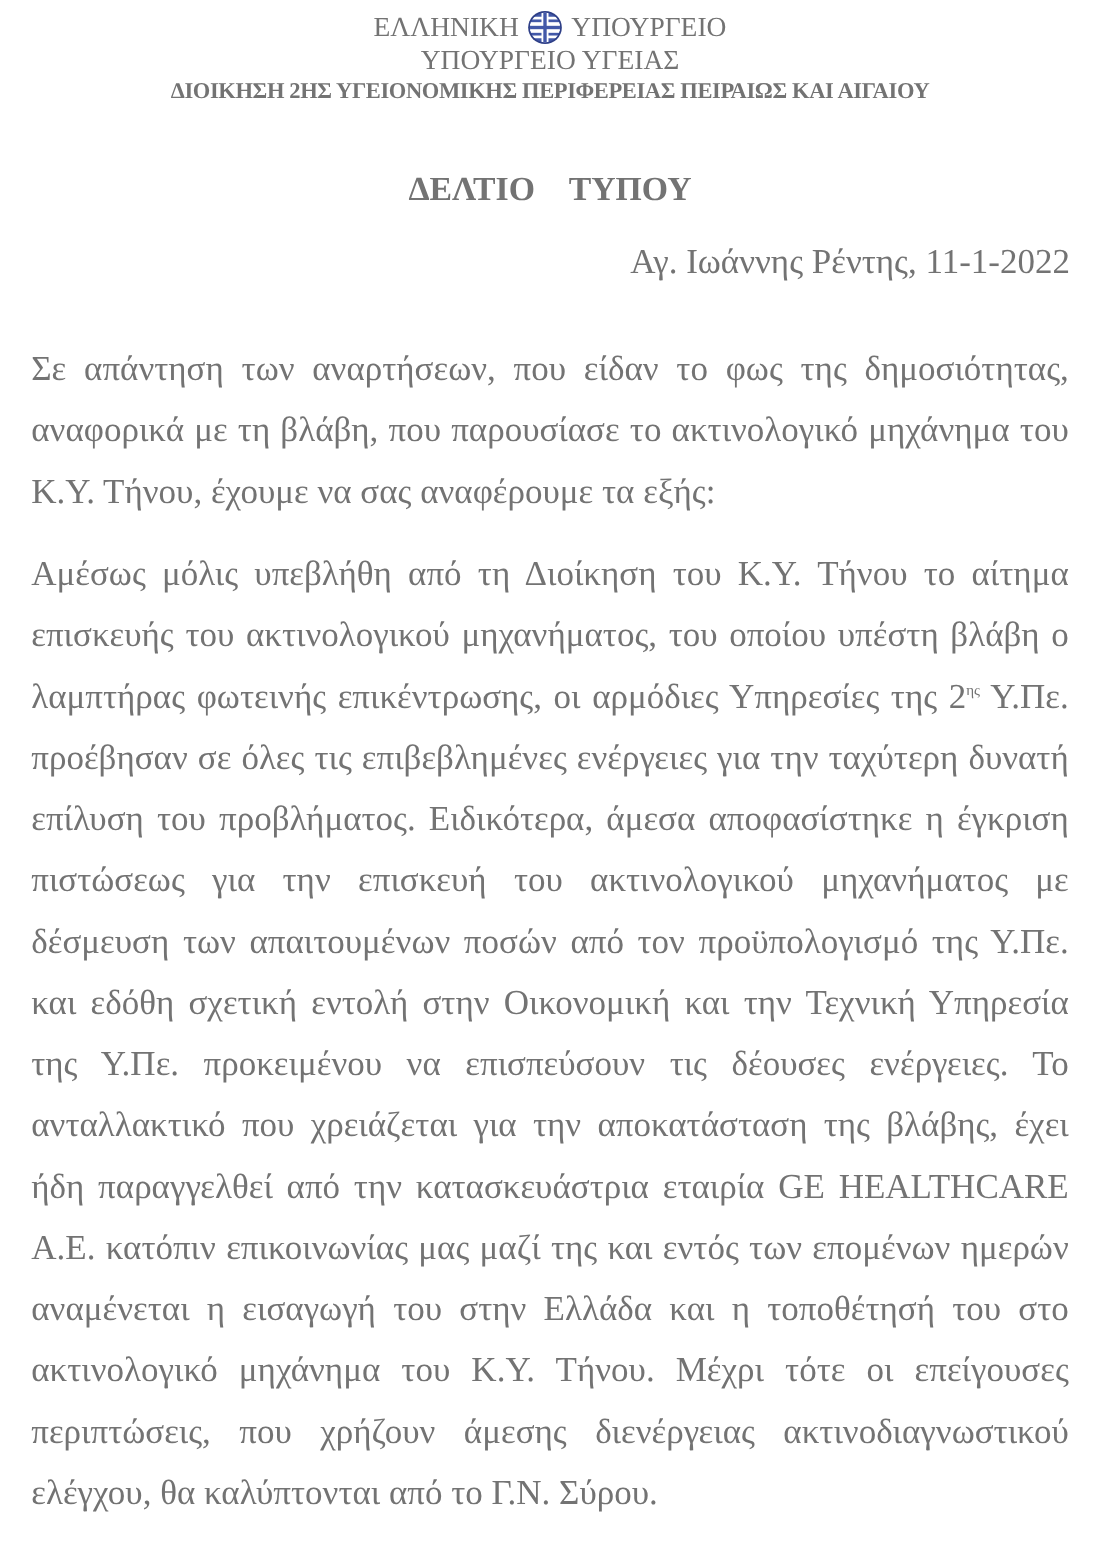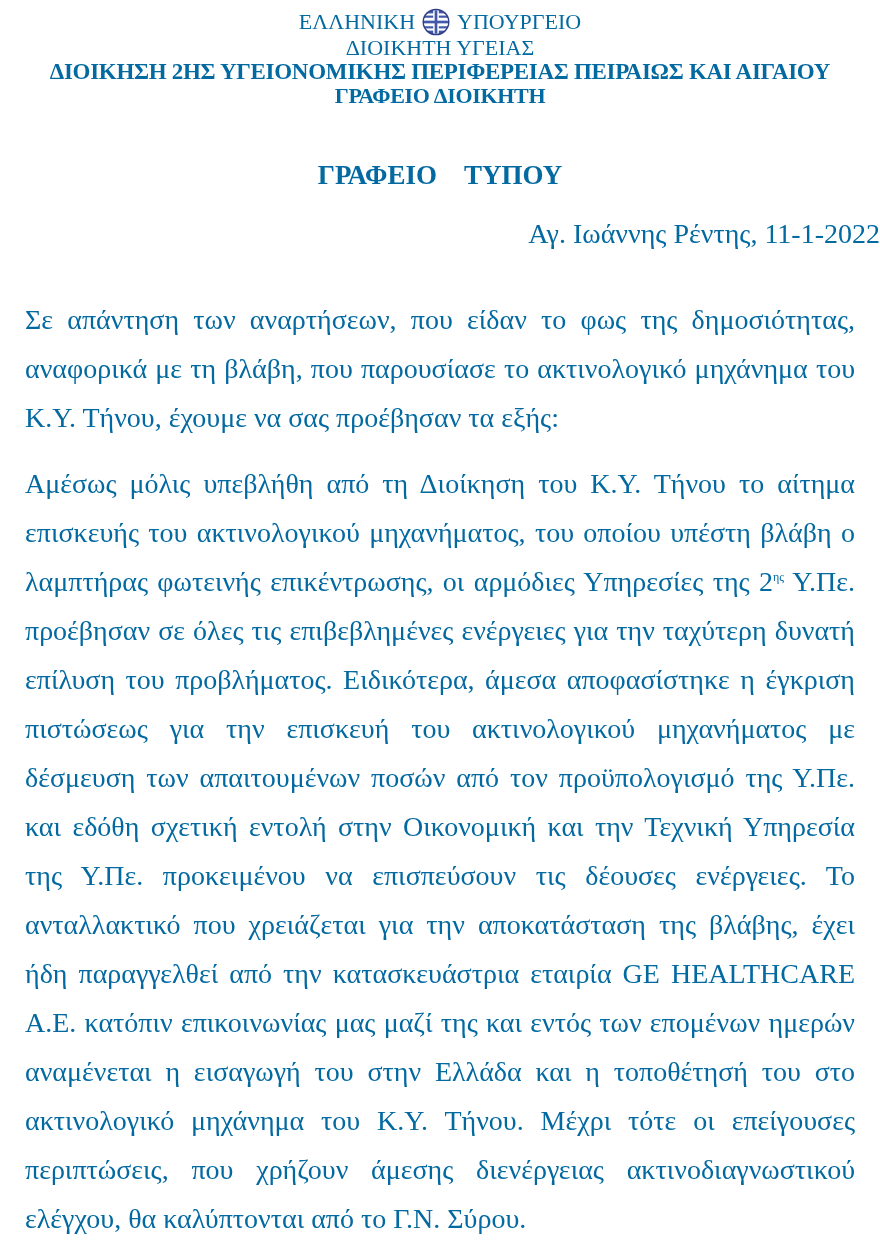--- a/index.html
+++ b/index.html
@@ -5,59 +5,60 @@
   html, body {
     margin: 0;
     padding: 0;
     background: #ffffff;
   }
   .page {
     position: relative;
     width: 880px;
     height: 1248px;
     background: #ffffff;
-    color: #0369a1;
+    color: #737373;
     overflow: hidden;
     font-family: "Liberation Serif", "DejaVu Serif", serif;
   }
   .letterhead {
     padding-top: 8px;
     text-align: center;
     font-size: 22px;
     line-height: 24px;
   }
   .lh-line1 {
     display: flex;
     align-items: center;
     justify-content: center;
     gap: 7px;
   }
   .lh-bold {
     font-weight: bold;
     letter-spacing: -0.3px;
   }
   .lh-admin {
-    font-size: 23px;
+    font-size: 18px;
   }
   .emblem {
     display: inline-flex;
     width: 28px;
     height: 28px;
     vertical-align: middle;
   }
   .doc-title {
     margin-top: 52px;
     text-align: center;
     font-weight: bold;
     font-size: 27px;
     white-space: pre;
     word-spacing: 7px;
   }
   .dateline {
     margin-top: 27px;
+    padding-right: 24px;
     text-align: right;
     font-size: 28px;
   }
   .body-text {
     margin-top: 45px;
     padding: 0 25px;
     font-size: 28px;
     line-height: 49px;
     text-align: justify;
   }
@@ -97,27 +98,26 @@
             <rect x="0" y="19.7" width="27" height="2.1" fill="#ffffff"></rect>
             <rect x="10.8" y="1" width="5.4" height="25" fill="#ffffff"></rect>
             <rect x="1" y="10.8" width="25" height="5.4" fill="#ffffff"></rect>
             <rect x="12.2" y="1" width="2.6" height="25" fill="#4258a8"></rect>
             <rect x="1" y="12.2" width="25" height="2.6" fill="#4258a8"></rect>
           </g>
         </svg>
       </span>
       <span>ΥΠΟΥΡΓΕΙΟ</span>
     </div>
-    <div>ΔΙΟΙΚΗΤΗ ΥΓΕΙΑΣ</div>
+    <div>ΥΠΟΥΡΓΕΙΟ ΥΓΕΙΑΣ</div>
     <div class="lh-bold lh-admin">ΔΙΟΙΚΗΣΗ 2ΗΣ ΥΓΕΙΟΝΟΜΙΚΗΣ ΠΕΡΙΦΕΡΕΙΑΣ ΠΕΙΡΑΙΩΣ ΚΑΙ ΑΙΓΑΙΟΥ</div>
-    <div class="lh-bold">ΓΡΑΦΕΙΟ ΔΙΟΙΚΗΤΗ</div>
   </div>
 
-  <div class="doc-title">ΓΡΑΦΕΙΟ  ΤΥΠΟΥ</div>
+  <div class="doc-title">ΔΕΛΤΙΟ  ΤΥΠΟΥ</div>
 
   <div class="dateline">Αγ. Ιωάννης Ρέντης, 11-1-2022</div>
 
   <div class="body-text">
-    <p>Σε απάντηση των αναρτήσεων, που είδαν το φως της δημοσιότητας, αναφορικά με τη βλάβη, που παρουσίασε το ακτινολογικό μηχάνημα του Κ.Υ. Τήνου, έχουμε να σας προέβησαν τα εξής:</p>
+    <p>Σε απάντηση των αναρτήσεων, που είδαν το φως της δημοσιότητας, αναφορικά με τη βλάβη, που παρουσίασε το ακτινολογικό μηχάνημα του Κ.Υ. Τήνου, έχουμε να σας αναφέρουμε τα εξής:</p>
     <p><span>Αμέσως μόλις υπεβλήθη από τη Διοίκηση του Κ.Υ. Τήνου το αίτημα επισκευής του ακτινολογικού μηχανήματος, του οποίου υπέστη βλάβη ο λαμπτήρας φωτεινής επικέντρωσης, οι αρμόδιες Υπηρεσίες της 2</span><sup class="ordinal">ης</sup><span> Υ.Πε. προέβησαν σε όλες τις επιβεβλημένες ενέργειες για την ταχύτερη δυνατή επίλυση του προβλήματος. Ειδικότερα, άμεσα αποφασίστηκε η έγκριση πιστώσεως για την επισκευή του ακτινολογικού μηχανήματος με δέσμευση των απαιτουμένων ποσών από τον προϋπολογισμό της Υ.Πε. και εδόθη σχετική εντολή στην Οικονομική και την Τεχνική Υπηρεσία της Υ.Πε. προκειμένου να επισπεύσουν τις δέουσες ενέργειες. Το ανταλλακτικό που χρειάζεται για την αποκατάσταση της βλάβης, έχει ήδη παραγγελθεί από την κατασκευάστρια εταιρία GE HEALTHCARE Α.Ε. κατόπιν επικοινωνίας μας μαζί της και εντός των επομένων ημερών αναμένεται η εισαγωγή του στην Ελλάδα και η τοποθέτησή του στο ακτινολογικό μηχάνημα του Κ.Υ. Τήνου. Μέχρι τότε οι επείγουσες περιπτώσεις, που χρήζουν άμεσης διενέργειας ακτινοδιαγνωστικού ελέγχου, θα καλύπτονται από το Γ.Ν. Σύρου.</span></p>
   </div>
 
 </div>
 
 </body></html>

